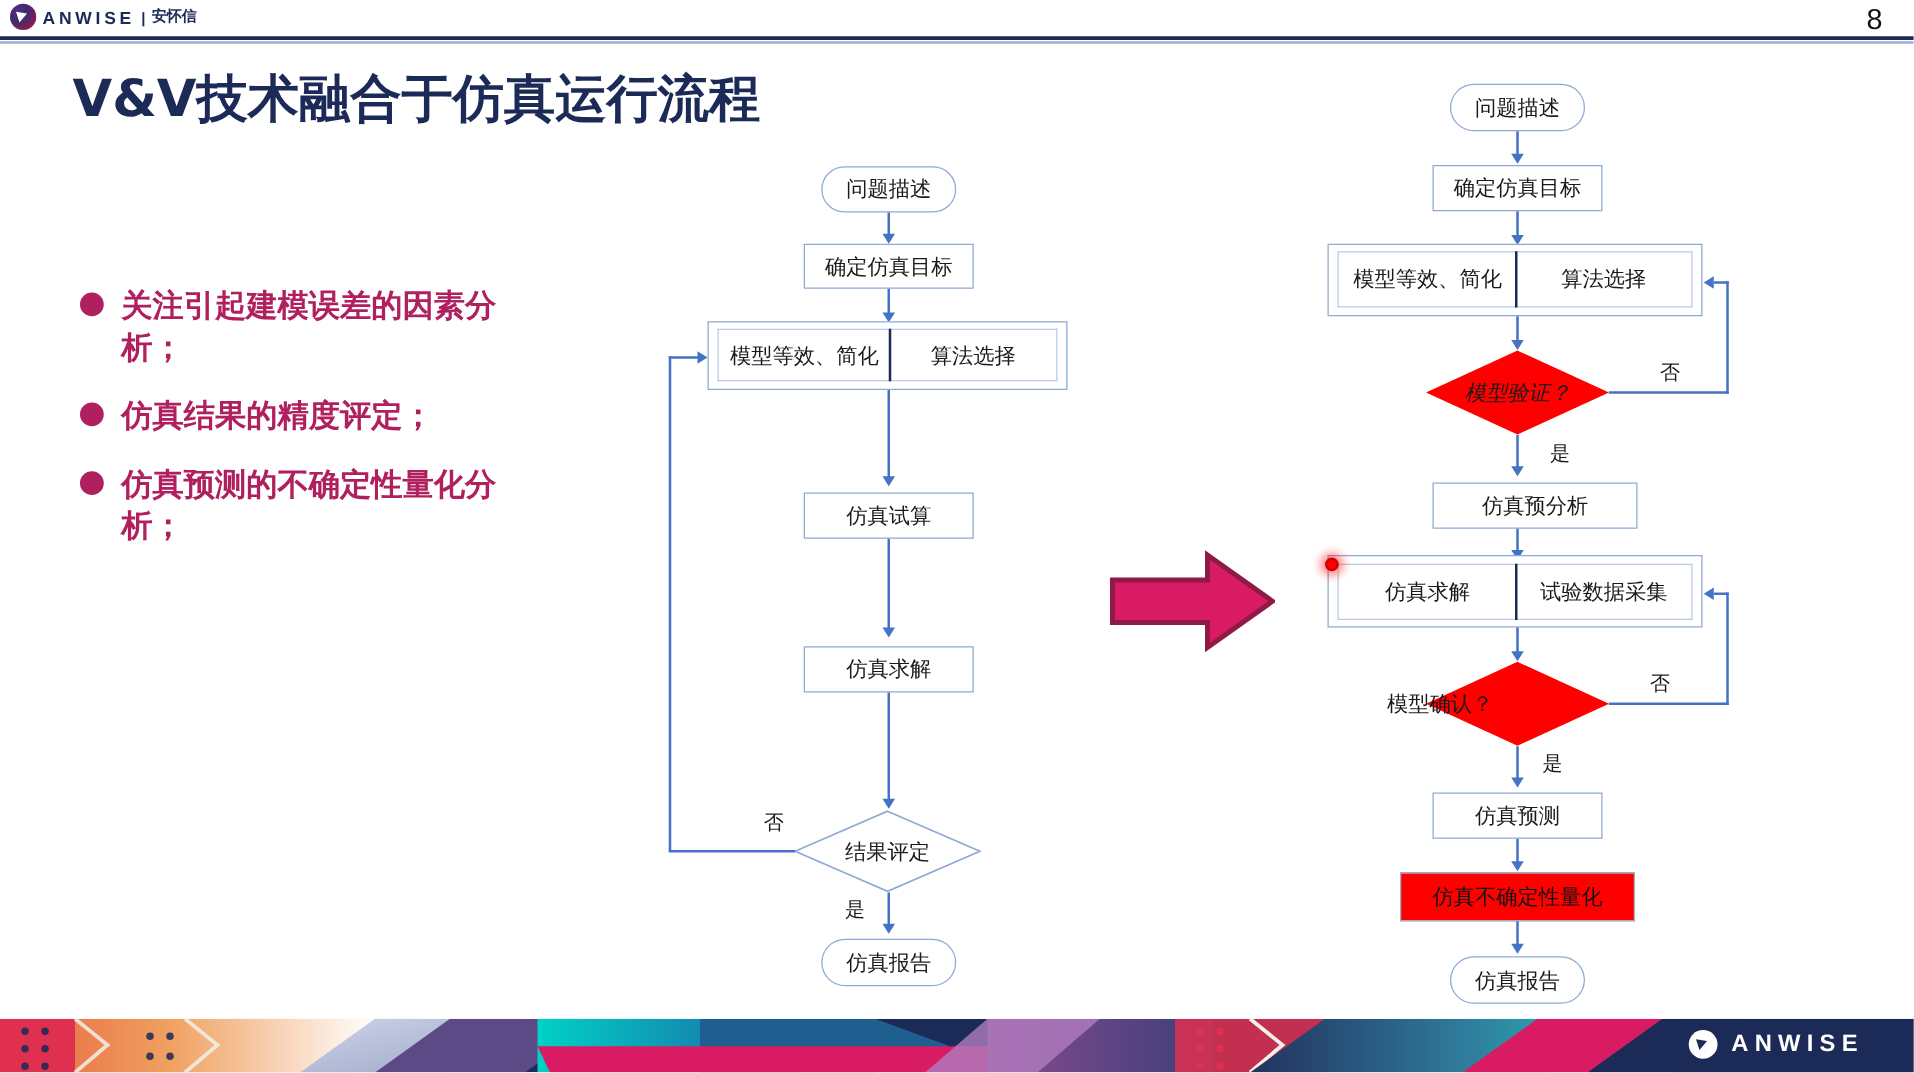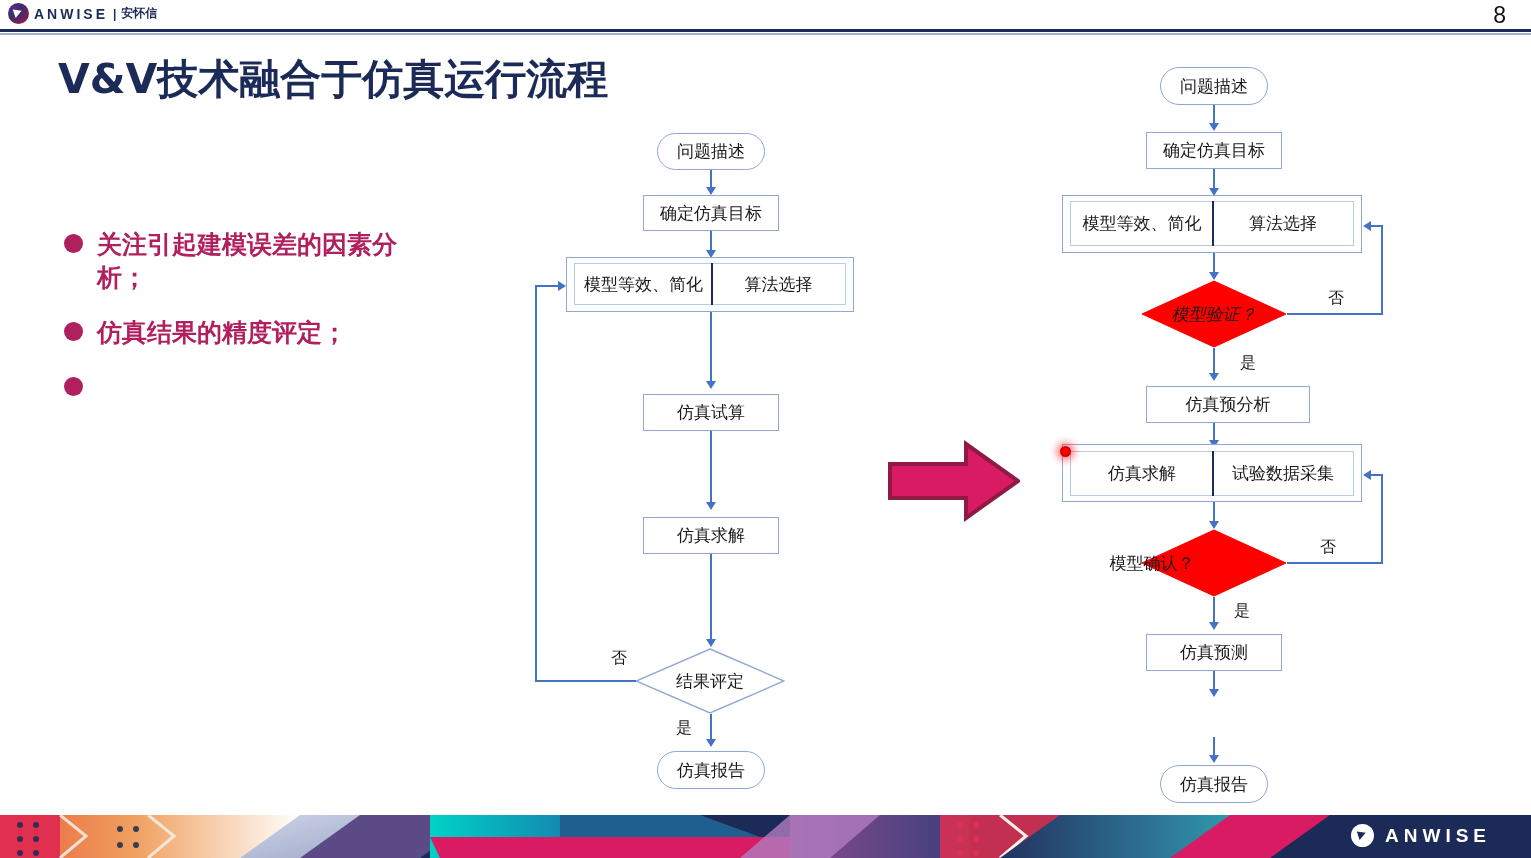--- a/index.html
+++ b/index.html
@@ -155,20 +155,21 @@
     <div class="bullet-row">
       <div class="bullet-dot"></div>
       <div class="bullet-text">关注引起建模误差的因素分析；</div>
     </div>
     <div class="bullet-row">
       <div class="bullet-dot"></div>
       <div class="bullet-text">仿真结果的精度评定；</div>
     </div>
     <div class="bullet-row">
       <div class="bullet-dot"></div>
+      <div class="bullet-text">仿真预测的不确定性量化分析；</div>
     </div>
   </div>
 
   <div class="flow" style="left:0;top:0;width:900px;height:820px;">
 
     <div class="node round" style="left:657px;top:133px;width:108px;height:37px;">问题描述</div>
     <div class="vline" style="left:710px;top:170px;height:18px;"></div>
     <div class="arrow-down" style="left:706px;top:187px;"></div>
 
     <div class="node rect" style="left:643px;top:195px;width:136px;height:36px;">确定仿真目标</div>
@@ -280,20 +281,21 @@
     <div class="lbl" style="left:1320px;top:537px;">否</div>
 
     <div class="vline" style="left:1213px;top:597px;height:26px;"></div>
     <div class="arrow-down" style="left:1209px;top:622px;"></div>
     <div class="lbl" style="left:1234px;top:601px;">是</div>
 
     <div class="node rect" style="left:1146px;top:634px;width:136px;height:37px;">仿真预测</div>
     <div class="vline" style="left:1213px;top:671px;height:19px;"></div>
     <div class="arrow-down" style="left:1209px;top:689px;"></div>
 
+    <div class="redbox" style="left:1120px;top:698px;width:188px;height:39px;">仿真不确定性量化</div>
     <div class="vline" style="left:1213px;top:737px;height:19px;"></div>
     <div class="arrow-down" style="left:1209px;top:755px;"></div>
 
     <div class="node round" style="left:1160px;top:765px;width:108px;height:38px;">仿真报告</div>
   </div>
 
   <div class="footer">
     <svg width="1531" height="43" viewBox="0 0 1531 43">
       <defs>
         <linearGradient id="g1" x1="0" y1="0" x2="1" y2="0">

